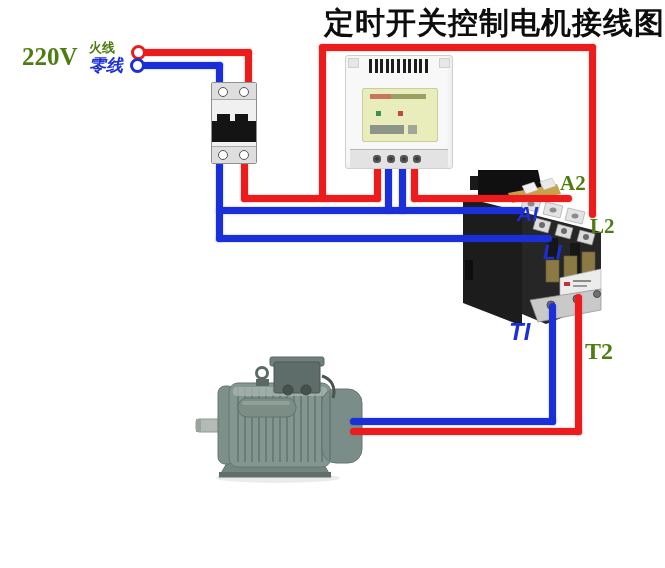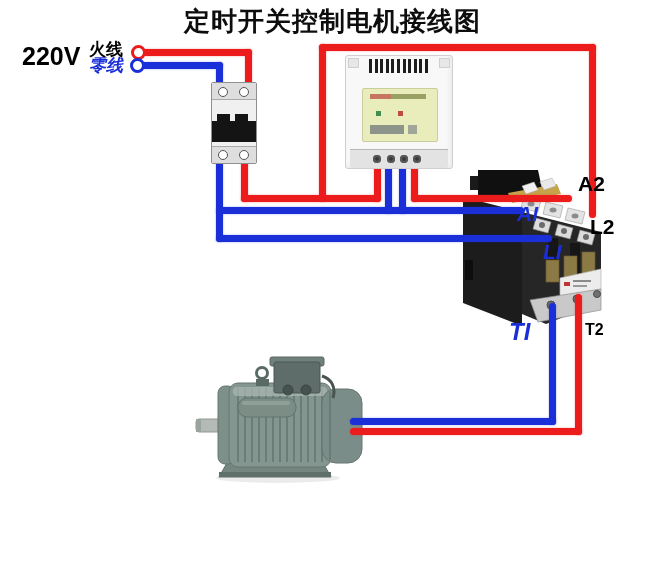--- a/index.html
+++ b/index.html
@@ -8,23 +8,23 @@
     outline:1px solid #e4e4e4;overflow:hidden;
     font-family:"Liberation Sans", sans-serif;
   }
   .abs{position:absolute;}
   
   .wire{position:absolute;border-radius:3.5px;}
   .wire.red{background:#ed1c1c;box-shadow:0 0 2px rgba(237,28,28,.45);}
   .wire.blue{background:#1b2fd8;box-shadow:0 0 2px rgba(27,47,216,.45);}
   
   .lbl{position:absolute;font-weight:bold;white-space:nowrap;line-height:1;}
-  .red-t{color:#000000;}
+  .red-t{color:#4d7c0f;font-family:Liberation Serif, serif;}
   .blue-t{color:#1b2fd8;font-style:italic;}
-  #title{left:0;right:0;top:8px;text-align:center;font-size:26px;font-weight:bold;color:#0d0d0d;letter-spacing:1px;}
+  #title{left:0;right:0;top:8px;text-align:right;font-size:30px;font-weight:bold;color:#0d0d0d;letter-spacing:1px;}
   
   .ring{position:absolute;width:9px;height:9px;border-radius:50%;background:#fff;}
   .ring.red-r{border:3px solid #ed1c1c;}
   .ring.blue-r{border:3px solid #1b2fd8;}
   
   #breaker{left:211px;top:82px;width:44px;height:80px;background:#f0f0f0;
     border:1px solid #8f8f8f;border-radius:2px;}
   #breaker .strip{position:absolute;left:0;right:0;height:16px;background:#dedede;}
   #breaker .strip.top{top:0;border-bottom:1px solid #aaa;}
   #breaker .strip.bot{bottom:0;border-top:1px solid #aaa;}
@@ -196,23 +196,23 @@
       <div class="tscrew" style="left:63px;"></div>
     </div>
   </div>
 
   <div class="ring red-r" style="left:131px;top:45px;"></div>
   <div class="ring blue-r" style="left:130px;top:58px;"></div>
 
   <div id="title" class="lbl">定时开关控制电机接线图</div>
 
   <div class="lbl red-t" style="left:22px;top:44px;font-size:25px;">220V</div>
-  <div class="lbl red-t" style="left:89px;top:41px;font-size:17px;">火线</div>
+  <div class="lbl red-t" style="left:89px;top:41px;font-size:13px;">火线</div>
   <div class="lbl blue-t" style="left:89px;top:57px;font-size:17px;">零线</div>
 
-  <div class="lbl red-t" style="left:578px;top:173px;font-size:21px;">A2</div>
+  <div class="lbl red-t" style="left:560px;top:173px;font-size:21px;">A2</div>
   <div class="lbl blue-t" style="left:517px;top:203px;font-size:21px;">AI</div>
   <div class="lbl red-t" style="left:590px;top:216px;font-size:21px;">L2</div>
   <div class="lbl blue-t" style="left:543px;top:241px;font-size:21px;">LI</div>
   <div class="lbl blue-t" style="left:509px;top:320px;font-size:24px;">TI</div>
-  <div class="lbl red-t" style="left:585px;top:322px;font-size:16px;">T2</div>
+  <div class="lbl red-t" style="left:585px;top:339px;font-size:24px;">T2</div>
 
 </div>
 
 </body></html>

